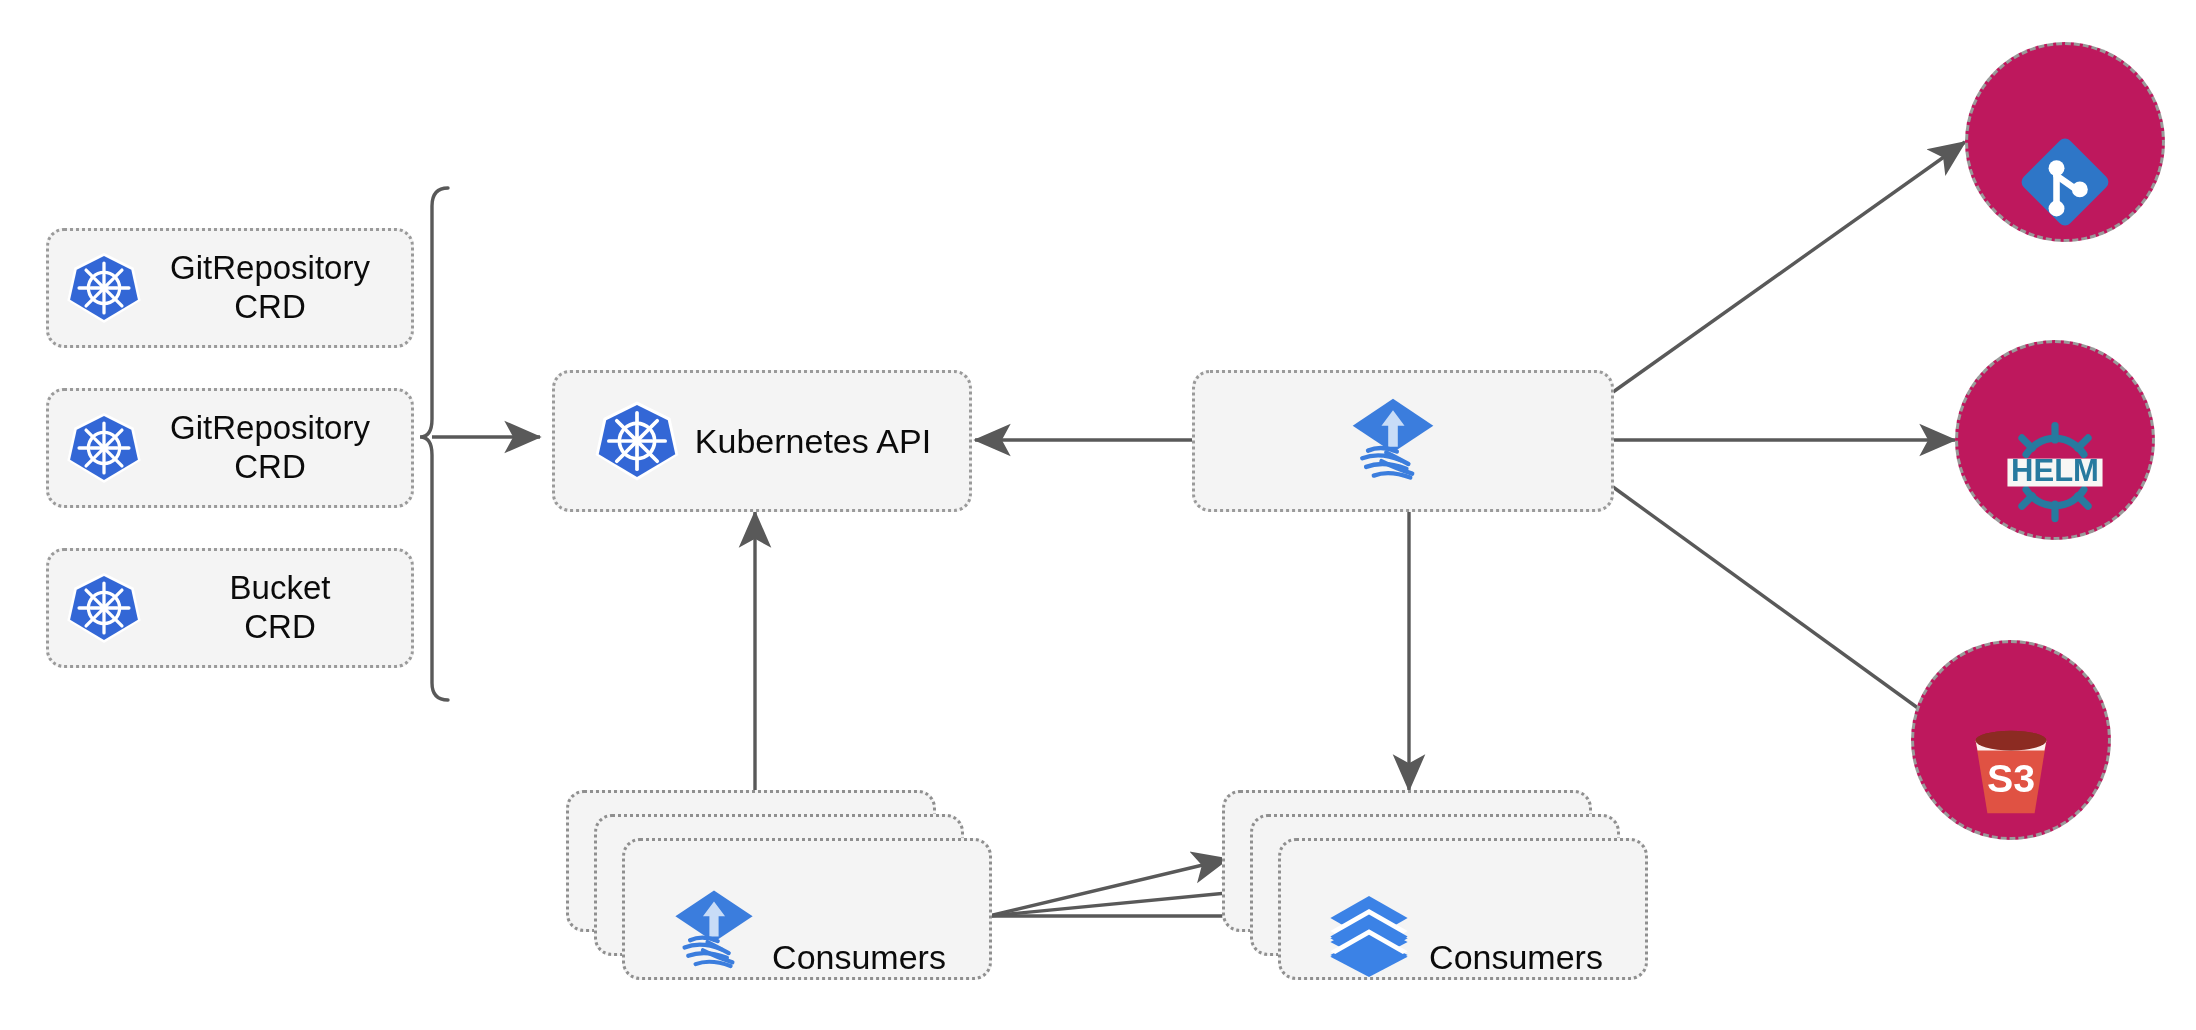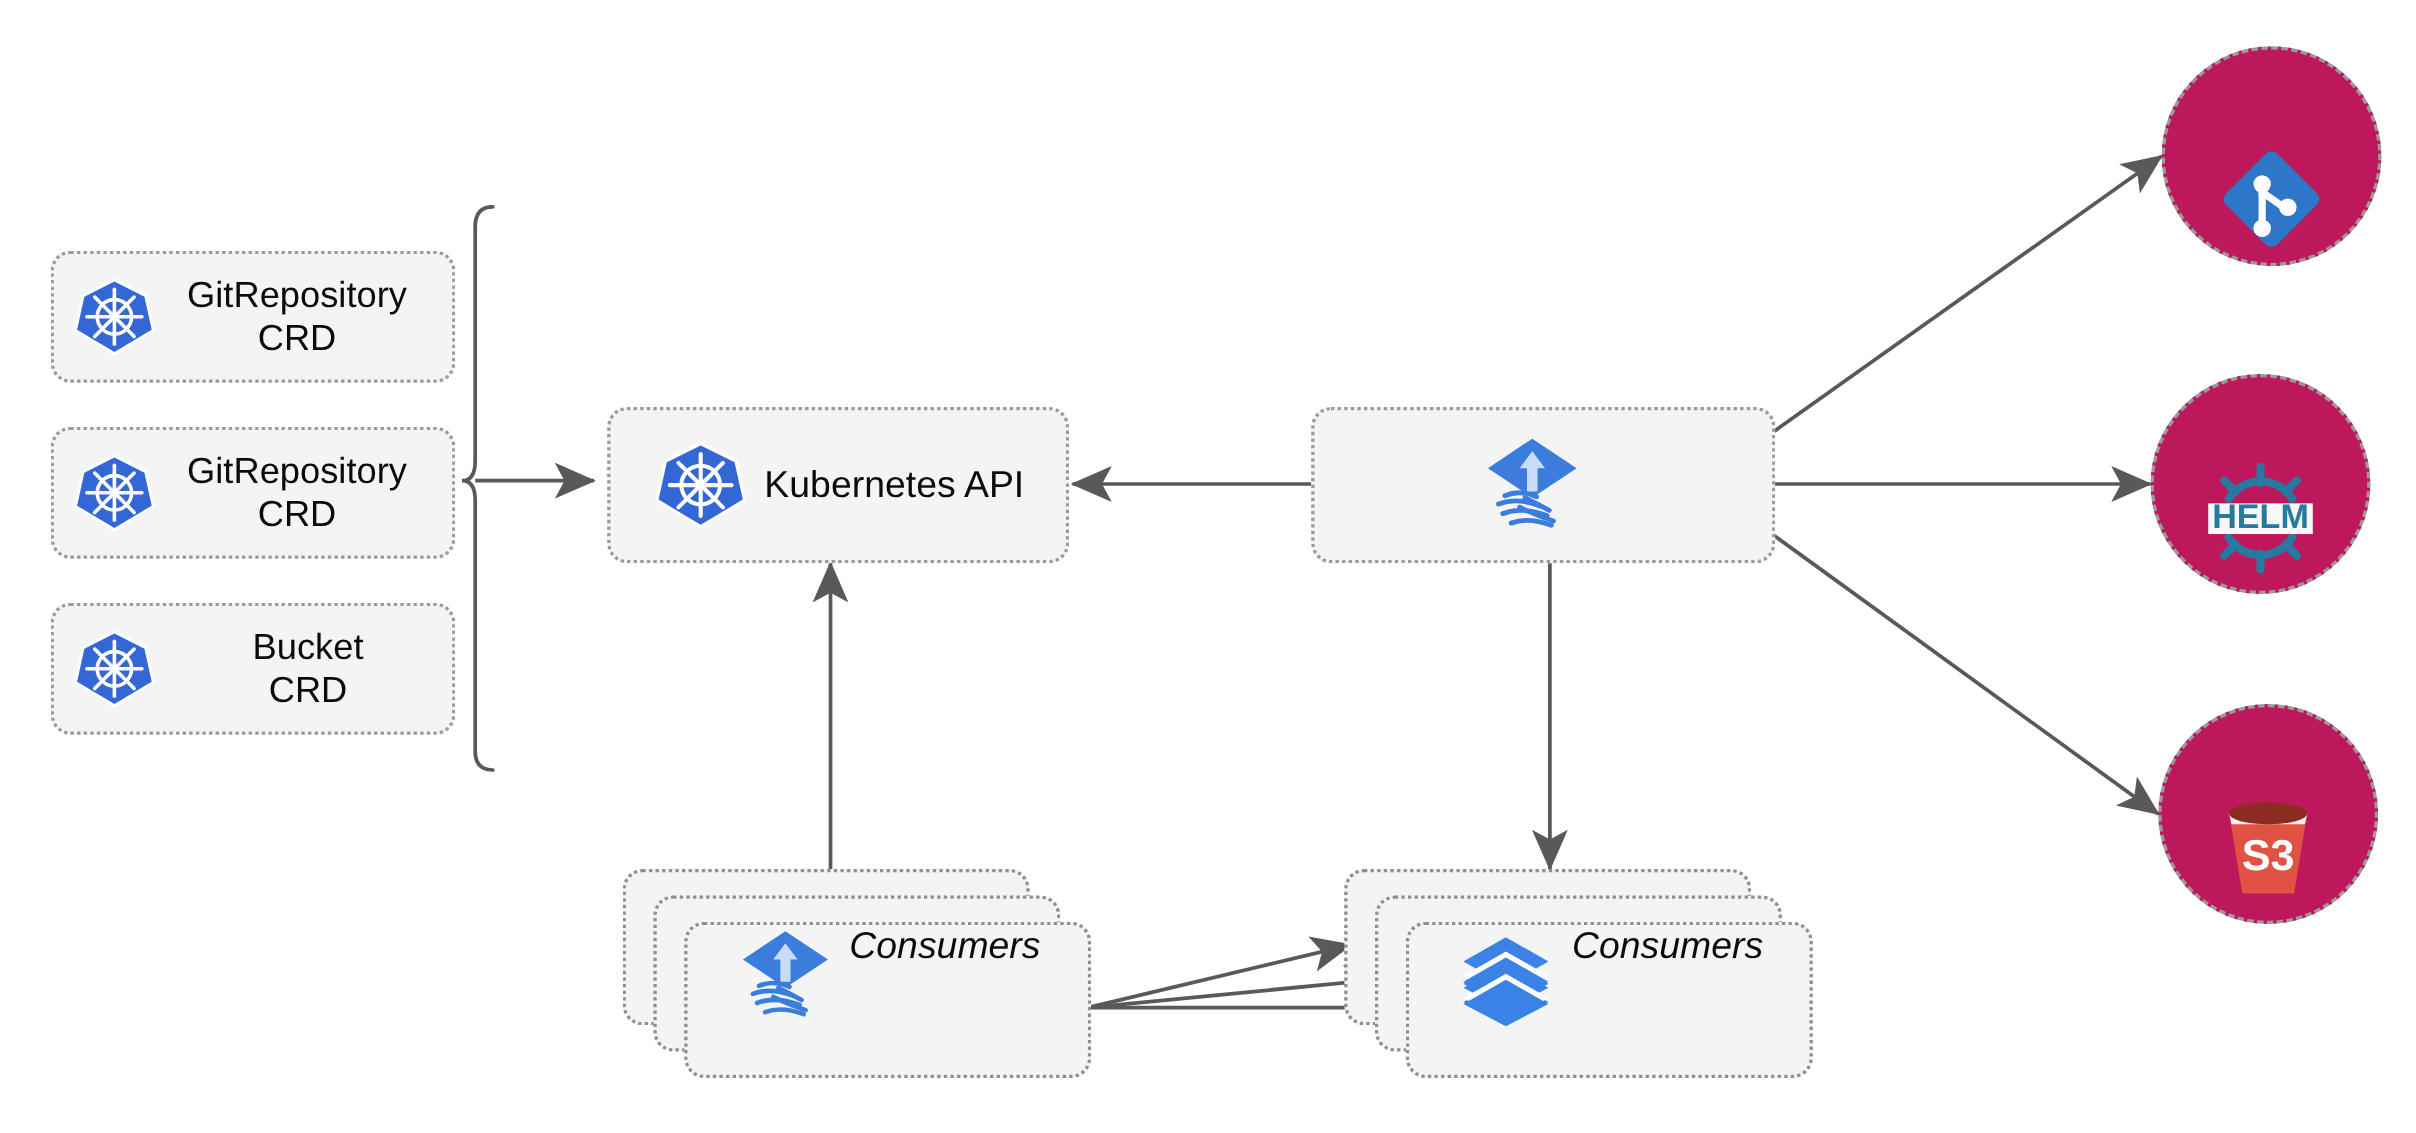--- a/index.html
+++ b/index.html
@@ -75,24 +75,23 @@
     border: 3px dotted #8f8f8f;
     border-radius: 18px;
   }
   .stack .front {
     position: absolute;
     box-sizing: border-box;
     background: #f4f4f4;
     border: 3px dotted #8f8f8f;
     border-radius: 18px;
     display: flex;
-    align-items: flex-start;
+    align-items: flex-end;
     justify-content: center;
     padding: 0 18px;
-    font-style: italic;
   }
   .stack .front .label { font-size: 34px; color: #0b0b0b; }
 
   svg.overlay {
     position: absolute;
     left: 0; top: 0;
     width: 2196px; height: 1030px;
     pointer-events: none;
   }
 </style>
@@ -340,21 +339,21 @@
           <line x1="82" y1="84" x2="92" y2="94"></line>
           <line x1="92" y1="28" x2="82" y2="38"></line>
           <line x1="38" y1="84" x2="28" y2="94"></line>
         </g>
         <rect x="14" y="48" width="92" height="27" fill="#f7f7f5"></rect>
         <text x="60" y="70" font-family="'Liberation Sans', sans-serif" font-size="30" font-weight="bold" fill="#277A9F" text-anchor="middle">HELM</text>
       </svg>
     </span>
   </div>
 
-  <div class="circle" style="left:1962px; top:640px; width:200px; height:200px;">
+  <div class="circle" style="left:1911px; top:640px; width:200px; height:200px;">
     <span class="icon">
       <svg viewBox="0 0 120 120" width="118" height="118">
         <path d="M24,26 L96,26 L84,100 L36,100 Z" fill="#E05243"></path>
         <ellipse cx="60" cy="26" rx="36" ry="10" fill="#8C2B22"></ellipse>
         <path d="M24,26 L96,26 L94,36 L26,36 Z" fill="#ffffff" opacity="0.92"></path>
         <ellipse cx="60" cy="26" rx="36" ry="10" fill="#8C2B22"></ellipse>
         <text x="60" y="78" font-family="'Liberation Sans', sans-serif" font-size="40" font-weight="bold" fill="#ffffff" text-anchor="middle">S3</text>
       </svg>
     </span>
   </div>

